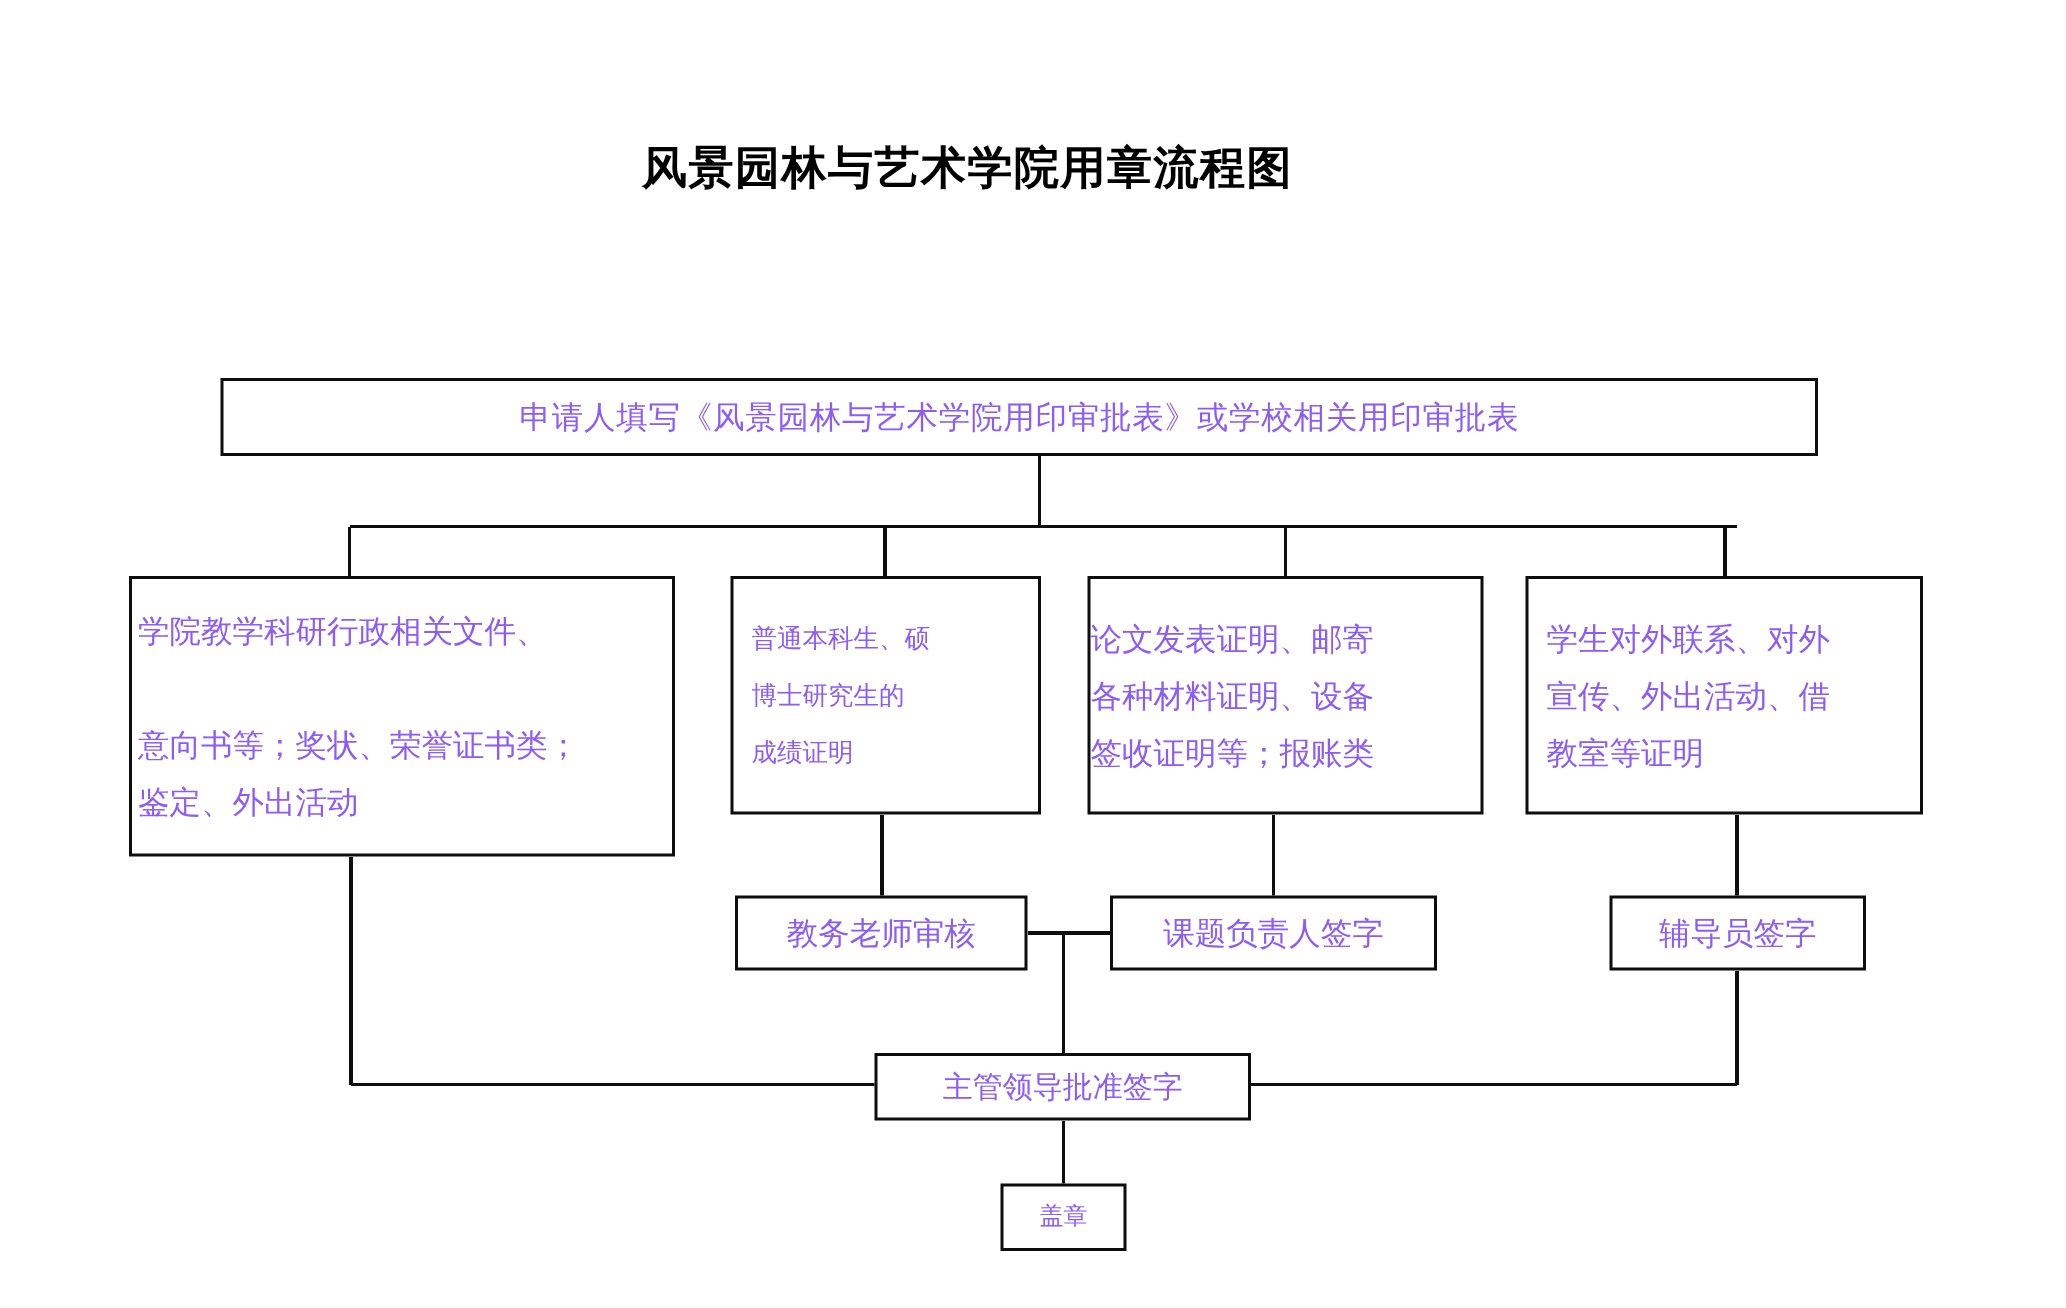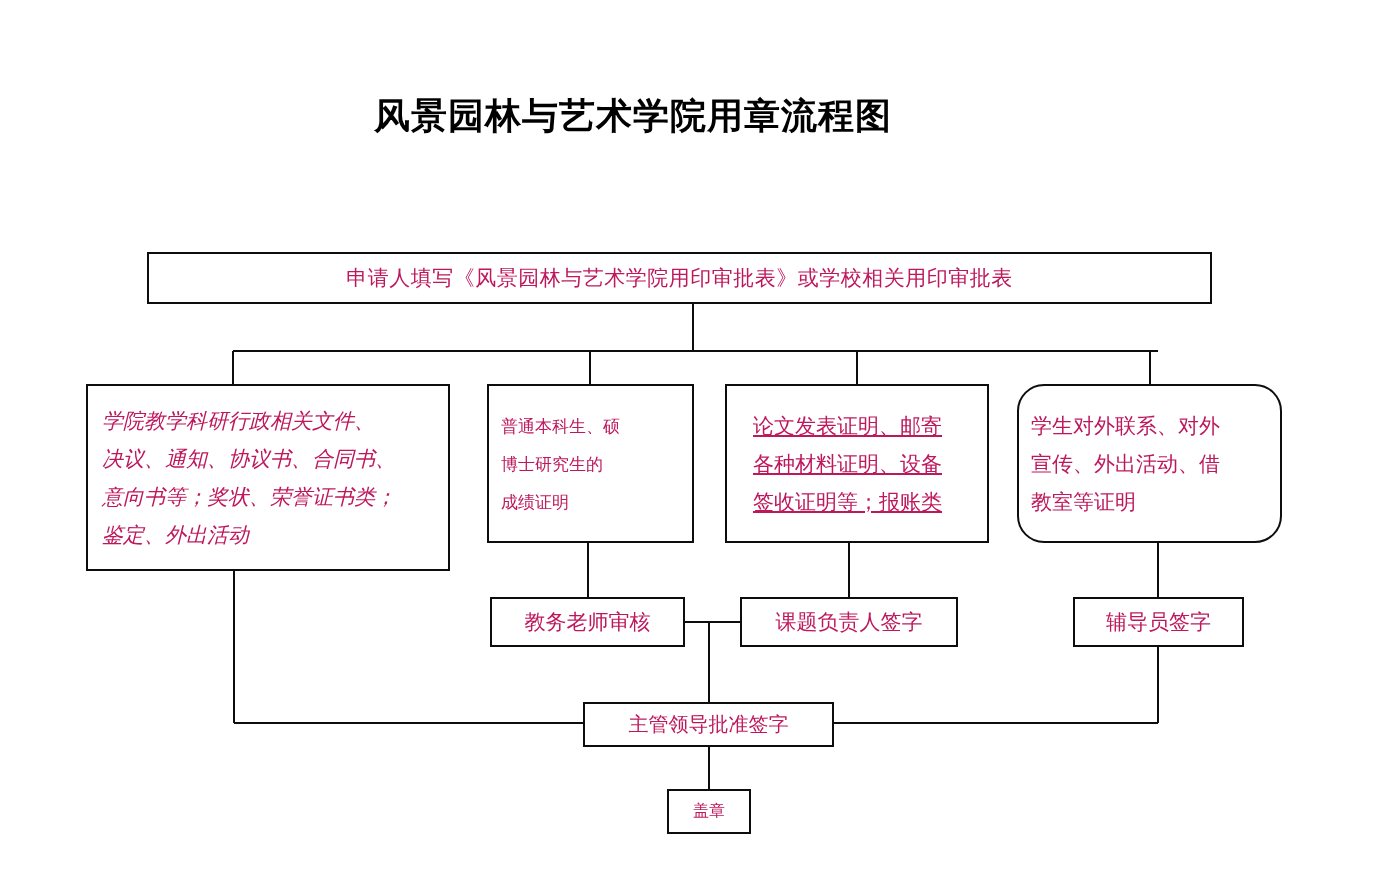--- a/index.html
+++ b/index.html
@@ -18,27 +18,27 @@
   }
   #chart-root {
     position: absolute;
     left: 0;
     top: 0;
     width: 1377px;
     height: 872px;
   }
   .page-title {
     position: absolute;
-    left: 0;
+    left: 12px;
     top: 92px;
     width: 1266px;
     text-align: center;
     font-family: "DejaVu Sans", "Liberation Sans", sans-serif;
     font-weight: bold;
-    font-size: 36px;
+    font-size: 30px;
     letter-spacing: 1px;
     color: #000000;
     white-space: nowrap;
   }
   .connectors {
     position: absolute;
     left: 0;
     top: 0;
     width: 1377px;
     height: 872px;
@@ -46,21 +46,21 @@
   }
   .node {
     position: absolute;
     box-sizing: border-box;
     border: 2px solid #0d0d0d;
     background: #ffffff;
     display: flex;
     align-items: center;
     justify-content: center;
     text-align: center;
-    color: #be185d;
+    color: #8b5cf6;
   }
   .node-text {
     display: block;
     width: 100%;
     padding: 0 6px;
     box-sizing: border-box;
   }
   
   #node-apply {
     left: 147px; top: 252px; width: 1065px; height: 52px;
@@ -68,44 +68,43 @@
     letter-spacing: 0.5px;
   }
   #node-apply .node-text { white-space: nowrap; }
 
   #node-cat-1 {
     left: 86px; top: 384px; width: 364px; height: 187px;
     font-size: 21px;
     line-height: 38px;
     justify-content: flex-start;
   }
-  #node-cat-1 .node-text { text-align: left; padding: 0 14px; font-style: italic; }
+  #node-cat-1 .node-text { text-align: left; padding: 0 4px; }
 
   #node-cat-2 {
     left: 487px; top: 384px; width: 207px; height: 159px;
     font-size: 17px;
     line-height: 38px;
     justify-content: flex-start;
   }
   #node-cat-2 .node-text { text-align: left; padding: 0 12px; }
 
   #node-cat-3 {
     left: 725px; top: 384px; width: 264px; height: 159px;
     font-size: 21px;
     line-height: 38px;
     justify-content: flex-start;
   }
-  #node-cat-3 .node-text { text-align: left; padding: 0 26px; text-decoration: underline; }
+  #node-cat-3 .node-text { text-align: left; padding: 0 0; }
 
   #node-cat-4 {
     left: 1017px; top: 384px; width: 265px; height: 159px;
     font-size: 21px;
     line-height: 38px;
     justify-content: flex-start;
-    border-radius: 27px;
   }
   #node-cat-4 .node-text { text-align: left; padding: 0 12px; }
 
   #node-review-teacher {
     left: 490px; top: 597px; width: 195px; height: 50px;
     font-size: 21px;
   }
   #node-review-project {
     left: 740px; top: 597px; width: 218px; height: 50px;
     font-size: 21px;
@@ -162,21 +161,21 @@
     </g>
   </svg>
 
   <div class="node" id="node-apply">
     <span class="node-text">申请人填写《风景园林与艺术学院用印审批表》或学校相关用印审批表</span>
   </div>
 
   <div class="node" id="node-cat-1">
     <span class="node-text">
       <span>学院教学科研行政相关文件、</span><br>
-      <span>决议、通知、协议书、合同书、</span><br>
+      <br>
       <span>意向书等；奖状、荣誉证书类；</span><br>
       <span>鉴定、外出活动</span>
     </span>
   </div>
 
   <div class="node" id="node-cat-2">
     <span class="node-text">
       <span>普通本科生、硕</span><br>
       <span>博士研究生的</span><br>
       <span>成绩证明</span>

